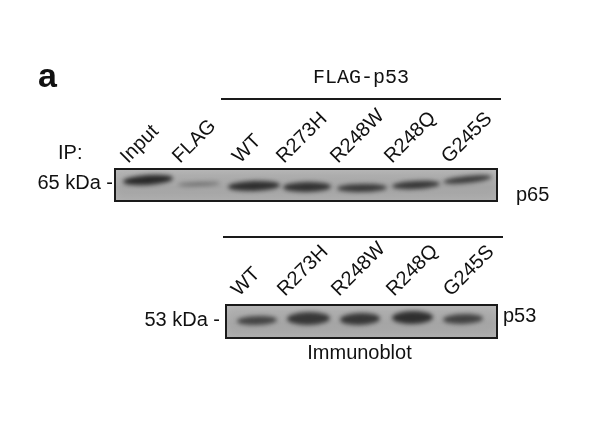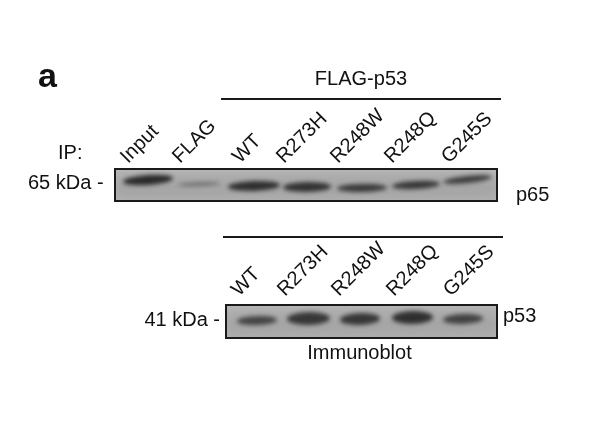--- a/index.html
+++ b/index.html
@@ -20,31 +20,31 @@
     white-space: nowrap;
   }
   .panel-label {
     position: absolute;
     left: 38px; top: 58px;
     font-size: 34px;
     font-weight: bold;
     line-height: 34px;
   }
   .group-header { text-align: center; }
-  .group-header.top    { left: 221px; top: 66px;  width: 280px; }
+  .group-header.top    { left: 221px; top: 66px;  width: 280px; font-family: Liberation Mono, monospace; }
   .group-header.bottom { left: 223px; top: 209px; width: 280px; }
   .group-line {
     position: absolute;
     height: 2px;
     background: #1a1a1a;
   }
   .group-line.top    { left: 221px; top: 98px;  width: 280px; }
   .group-line.bottom { left: 223px; top: 236px; width: 280px; }
   .ip-label     { left: 58px;  top: 140px; width: 55px; text-align: left; }
-  .marker.top    { left: 28px;  top: 170px; width: 85px; }
+  .marker.top    { left: 28px;  top: 170px; width: 85px; text-align: right; }
   .marker.bottom { left: 135px; top: 307px; width: 85px; text-align: right; }
   .protein.top    { left: 516px; top: 172px; margin-top: 10px; }
   .protein.bottom { left: 503px; top: 303px; }
   .caption { left: 223px; top: 340px; width: 273px; text-align: center; }
 
   .membrane {
     position: absolute;
     box-sizing: border-box;
     border: 2px solid #1a1a1a;
     background: linear-gradient(180deg, #b1b1b1 0%, #a5a5a5 55%, #a9a9a9 100%);
@@ -107,21 +107,21 @@
   <div class="group-line bottom"></div>
 
   <div class="lane-layer">
       <span class="lane-label" style="left: 241px; top: 279px;">WT</span>
       <span class="lane-label" style="left: 287px; top: 279px;">R273H</span>
       <span class="lane-label" style="left: 341px; top: 279px;">R248W</span>
       <span class="lane-label" style="left: 396px; top: 279px;">R248Q</span>
       <span class="lane-label" style="left: 453px; top: 279px;">G245S</span>
     </div>
 
-  <div class="txt marker bottom">41 kDa -</div>
+  <div class="txt marker bottom">53 kDa -</div>
   <div class="membrane bottom">
       <div class="band" style="left: 10px; top: 10px; width: 40px; height: 9px; opacity: 0.72; transform: rotate(-2deg); background: rgb(31, 31, 31);"></div>
       <div class="band" style="left: 60px; top: 6px; width: 43px; height: 13px; opacity: 0.82; transform: rotate(-1deg); background: rgb(31, 31, 31);"></div>
       <div class="band" style="left: 113px; top: 7px; width: 40px; height: 12px; opacity: 0.82; transform: rotate(-2deg); background: rgb(31, 31, 31);"></div>
       <div class="band" style="left: 165px; top: 5px; width: 41px; height: 13px; opacity: 0.88; transform: rotate(-1deg); background: rgb(31, 31, 31);"></div>
       <div class="band" style="left: 216px; top: 8px; width: 40px; height: 10px; opacity: 0.74; transform: rotate(-2deg); background: rgb(31, 31, 31);"></div>
     </div>
   <div class="txt protein bottom">p53</div>
 
   <div class="txt caption">Immunoblot</div>

